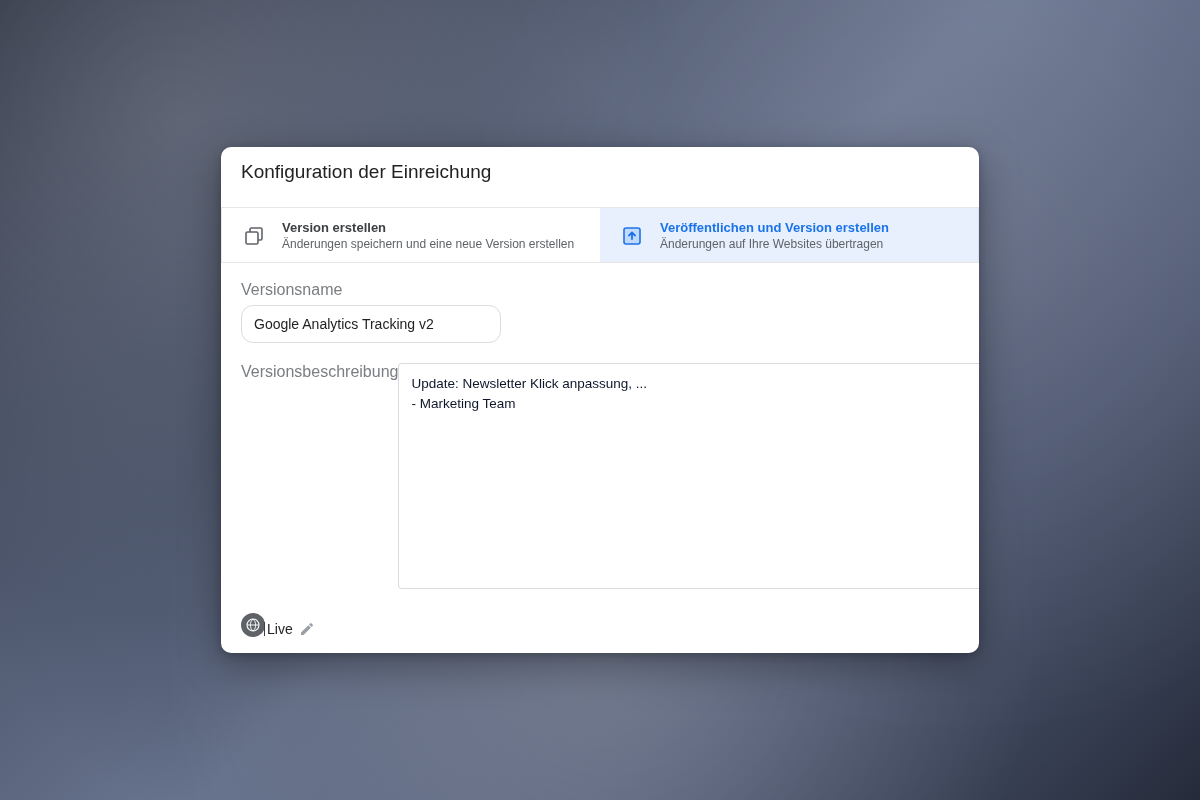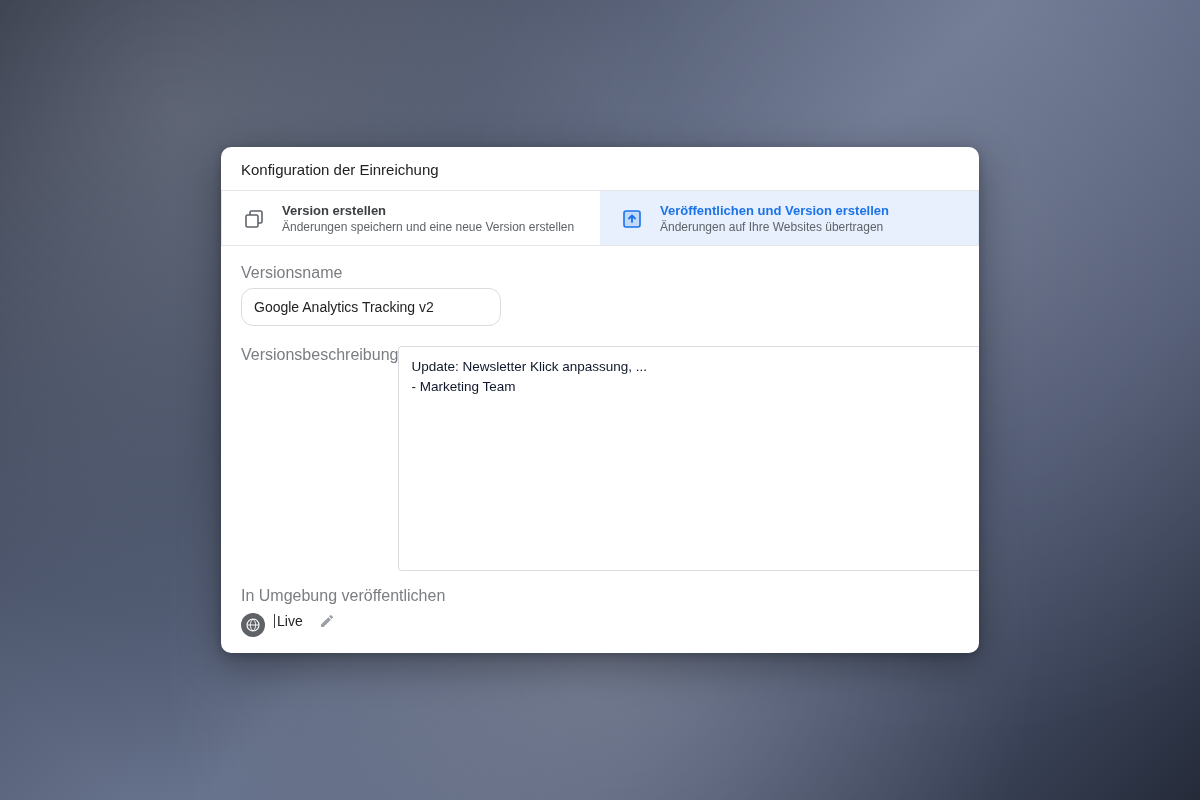--- a/index.html
+++ b/index.html
@@ -21,22 +21,22 @@
     width: 758px;
     height: 506px;
     background: #fff;
     border-radius: 10px;
     box-shadow: 0 12px 40px rgba(0,0,0,0.35), 0 2px 8px rgba(0,0,0,0.2);
     overflow: hidden;
     display: flex;
     flex-direction: column;
   }
   .dialog-header {
-    padding: 14px 20px 12px 20px;
-    font-size: 15px;
+    padding: 14px 20px 24px 20px;
+    font-size: 19px;
     color: #222;
     border-bottom: 1px solid #e6e6e6;
   }
   .tabs {
     display: flex;
     border-bottom: 1px solid #e6e6e6;
   }
   .tab {
     flex: 1 1 50%;
     display: flex;
@@ -111,22 +111,21 @@
     resize: none;
     outline: none;
     font-family: inherit;
     white-space: pre-wrap;
   }
   .env-row {
     margin-top: 16px;
   }
   .env-ctrl {
     display: flex;
-    align-items: flex-start;
-    gap: 10px;
+    align-items: flex-end;
     margin-top: 8px;
   }
   .globe {
     width: 24px; height: 24px;
     border-radius: 50%;
     background: #5f6368;
     display: flex; align-items: center; justify-content: center;
     color: #fff;
   }
   .env-name { font-size: 14px; color: #222; padding-left: 2px; position: relative; }
@@ -179,21 +178,20 @@
     <div class="field-label">Versionsname</div>
     <input class="vn-input" type="text" value="Google Analytics Tracking v2" style="">
 
     <div class="desc-wrap">
       <div class="field-label">Versionsbeschreibung</div>
       <textarea class="desc-area" style="">Update: Newsletter Klick anpassung, ...
 - Marketing Team</textarea>
     </div>
 
     <div class="env-row">
-      <div class="field-label">In Umgebung veröffentlichen</div>
       <div class="env-ctrl">
         <span class="globe">
           <svg width="16" height="16" viewBox="0 0 24 24" fill="none">
             <circle cx="12" cy="12" r="9" stroke="#fff" stroke-width="1.6"></circle>
             <path d="M3 12h18M12 3c2.8 2.6 4 5.6 4 9s-1.2 6.4-4 9c-2.8-2.6-4-5.6-4-9s1.2-6.4 4-9z" stroke="#fff" stroke-width="1.4"></path>
           </svg>
         </span>
         <span class="env-name">Live</span>
         <span class="edit-ic">
           <svg width="16" height="16" viewBox="0 0 24 24" fill="currentColor">

